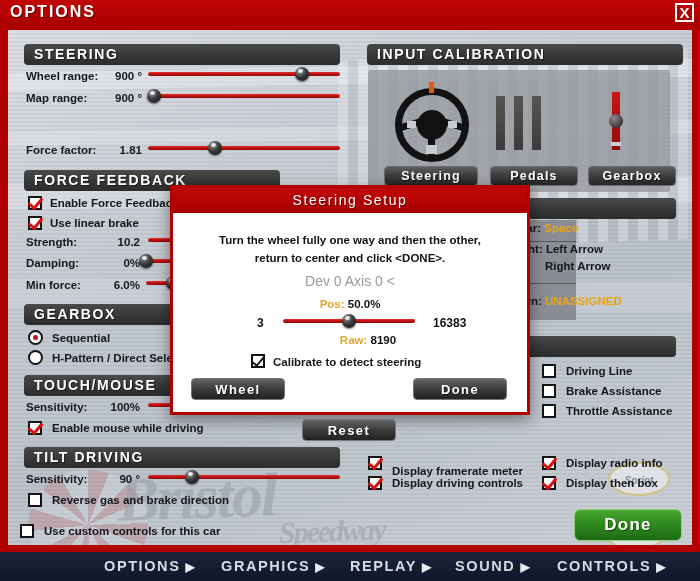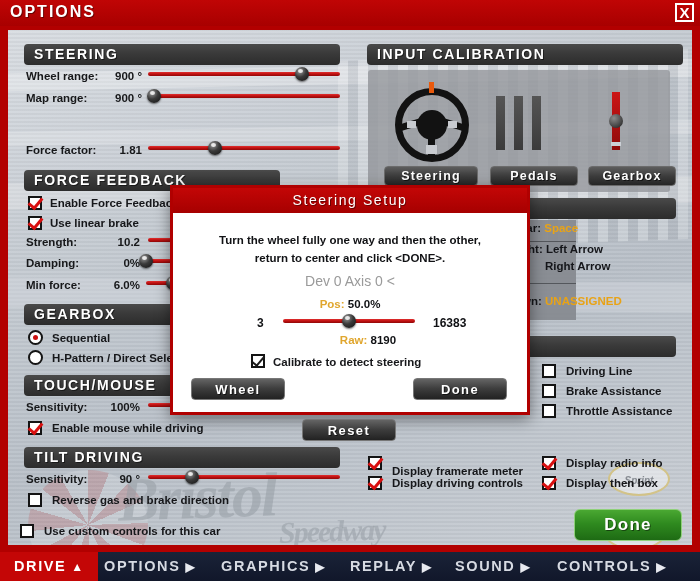--- a/index.html
+++ b/index.html
@@ -524,23 +524,20 @@
     <div class="cb dark-check checked" style="left:78px; top:166px;"></div>
     <div class="cb-label" style="left:100px; top:168px;">Calibrate to detect steering</div>
 
     <div class="mbtn" style="left:18px; top:190px;">Wheel</div>
     <div class="mbtn" style="left:129px; top:208px;margin-top:23px;">Reset</div>
     <div class="mbtn" style="left:240px; top:190px;">Done</div>
   </div>
 
   <div class="red-frame-top"></div>
   <div class="navbar">
-    <div class="nav-item active" style="left:0; width:98px; padding-left:14px;">
-      <span>DRIVE</span><span class="nav-arrow">▲</span>
-    </div>
     <div class="nav-item" style="left:104px;">
       <span>OPTIONS</span><span class="nav-arrow">▶</span>
     </div>
     <div class="nav-item" style="left:221px;">
       <span>GRAPHICS</span><span class="nav-arrow">▶</span>
     </div>
     <div class="nav-item" style="left:350px;">
       <span>REPLAY</span><span class="nav-arrow">▶</span>
     </div>
     <div class="nav-item" style="left:557px;">

